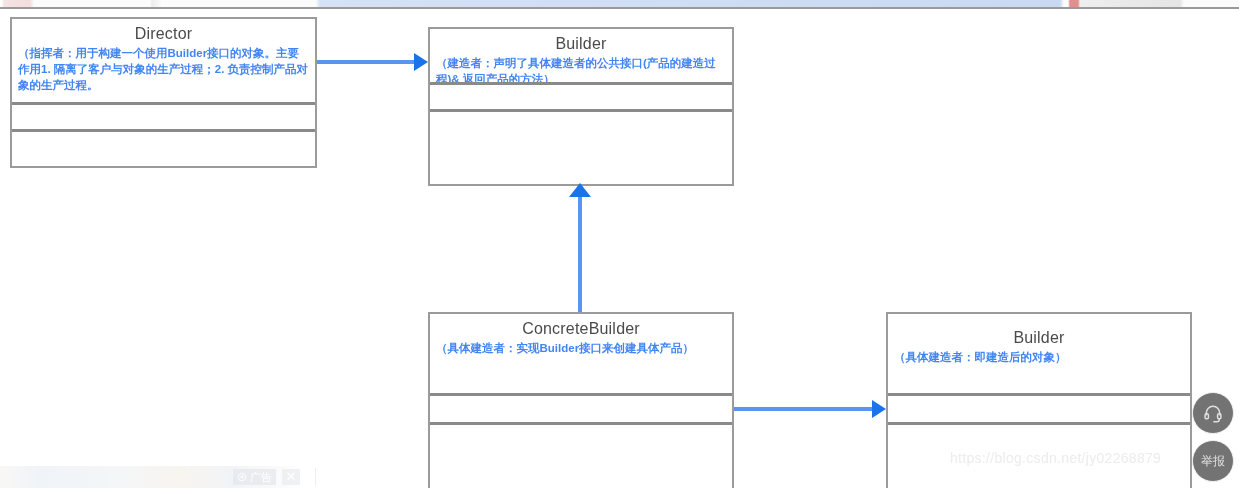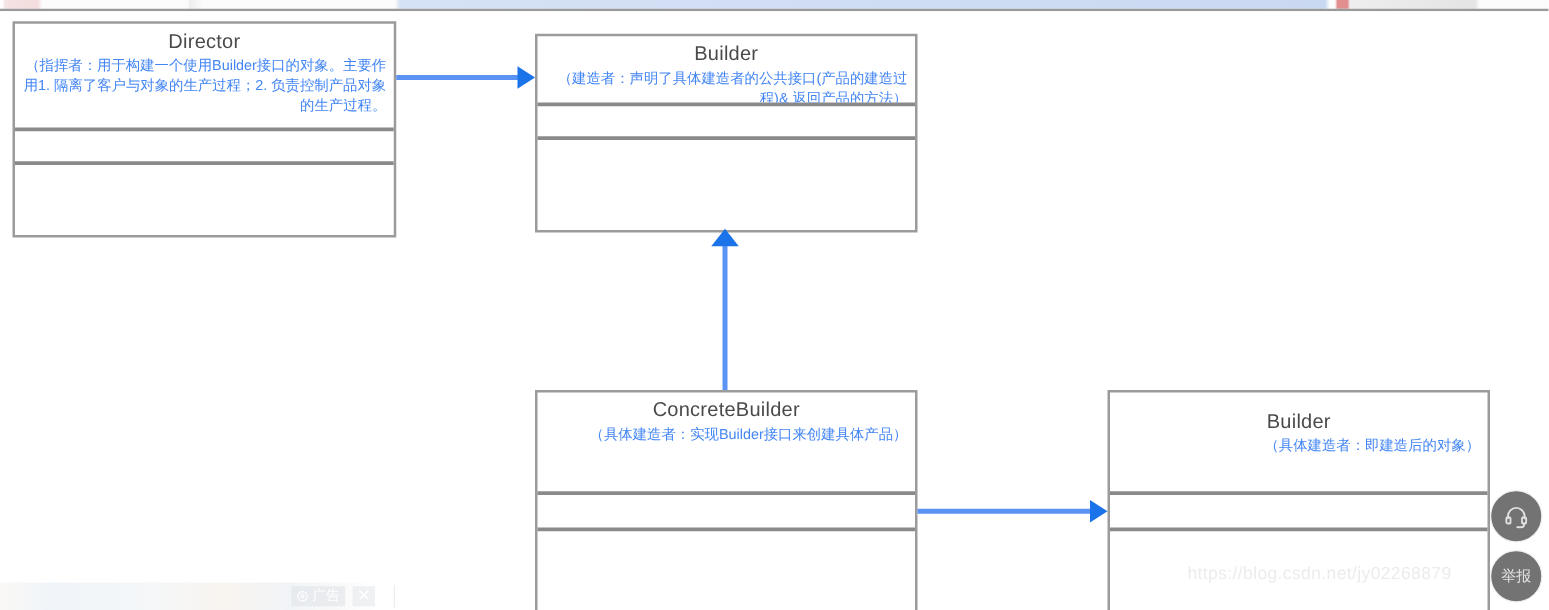--- a/index.html
+++ b/index.html
@@ -74,22 +74,22 @@
     color: #4a4a4a;
     line-height: 20px;
     letter-spacing: .2px;
     font-weight: 400;
   }
   .uml-note {
     font-size: 11.5px;
     color: #4285f4;
     line-height: 16px;
     padding: 1px 6px 0 6px;
-    font-weight: 400;
-    text-align: right;
+    font-weight: 700;
+    text-align: left;
   }
 
   
   .arrow-h-line {
     position: absolute;
     height: 4px;
     background: #5b93f5;
   }
   .arrow-h-head {
     position: absolute;
@@ -185,21 +185,21 @@
   }
 </style>
 </head>
 <body>
 
 <div class="top-chrome">
   <div class="top-chrome-strip"></div>
   <div class="top-chrome-rule"></div>
 </div>
 
-<div class="uml-box" style="left:10px; top:17px; width:307px; height:173px;">
+<div class="uml-box" style="left:10px; top:17px; width:307px; height:151px;">
   <div class="compartment head" style="height:86px;">
     <div class="uml-title">Director</div>
     <div class="uml-note">（指挥者：用于构建一个使用Builder接口的对象。主要作用1. 隔离了客户与对象的生产过程；2. 负责控制产品对象的生产过程。</div>
   </div>
   <div class="compartment mid" style="height:27px;"></div>
   <div class="compartment tail" style="height:54px;"></div>
 </div>
 
 <div class="uml-box" style="left:428px; top:27px; width:306px; height:159px;">
   <div class="compartment head" style="height:56px;">

